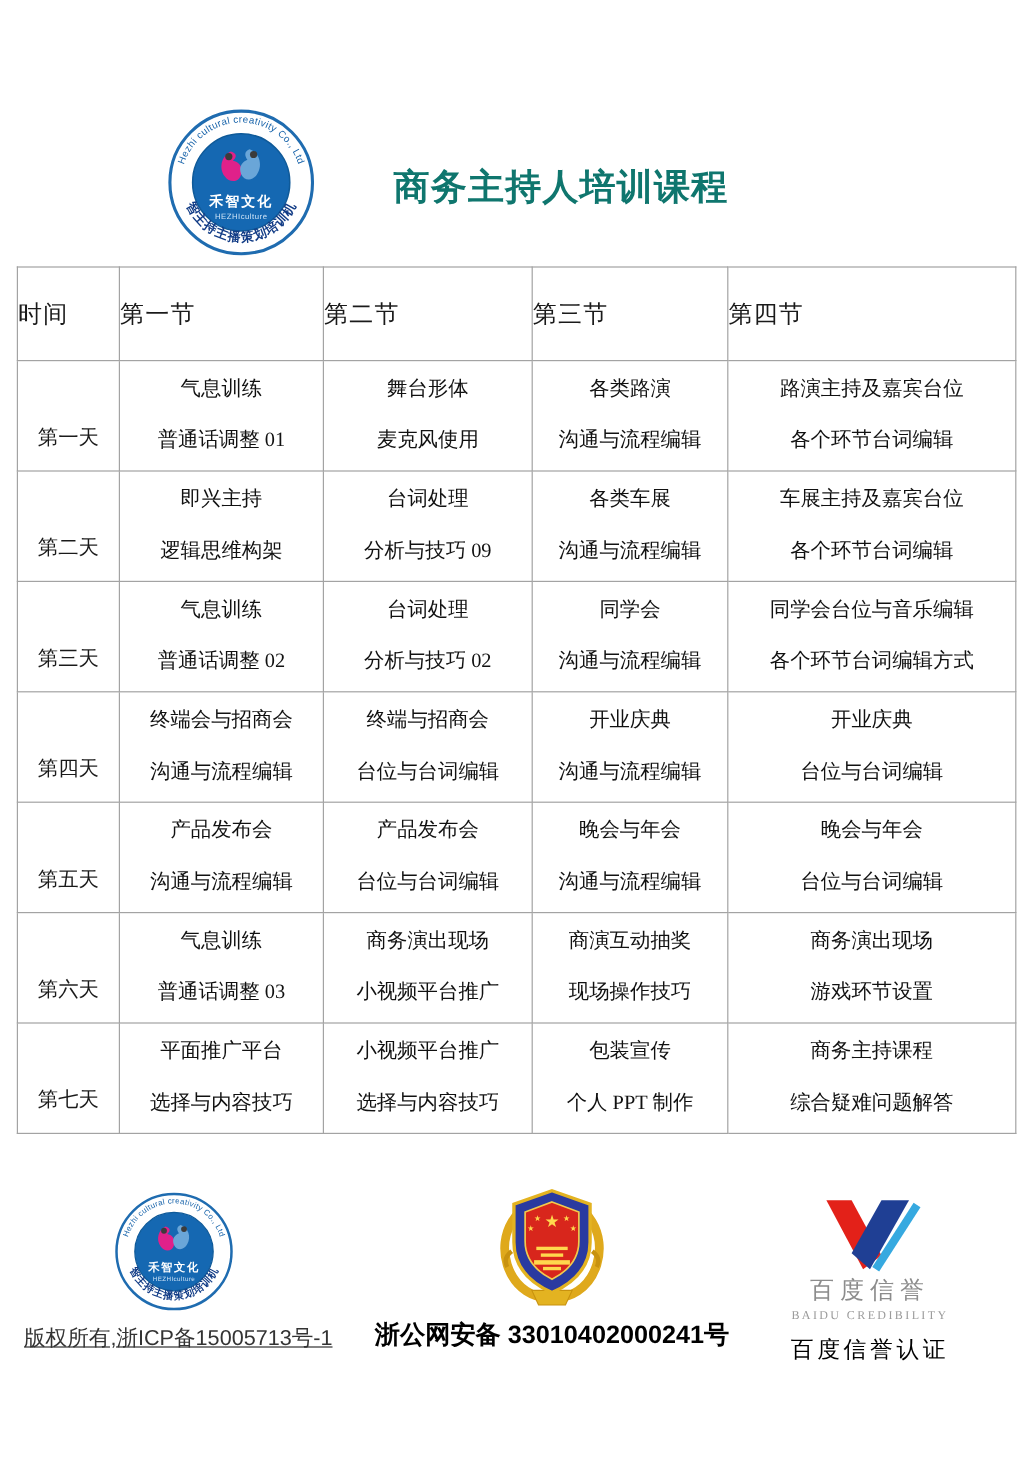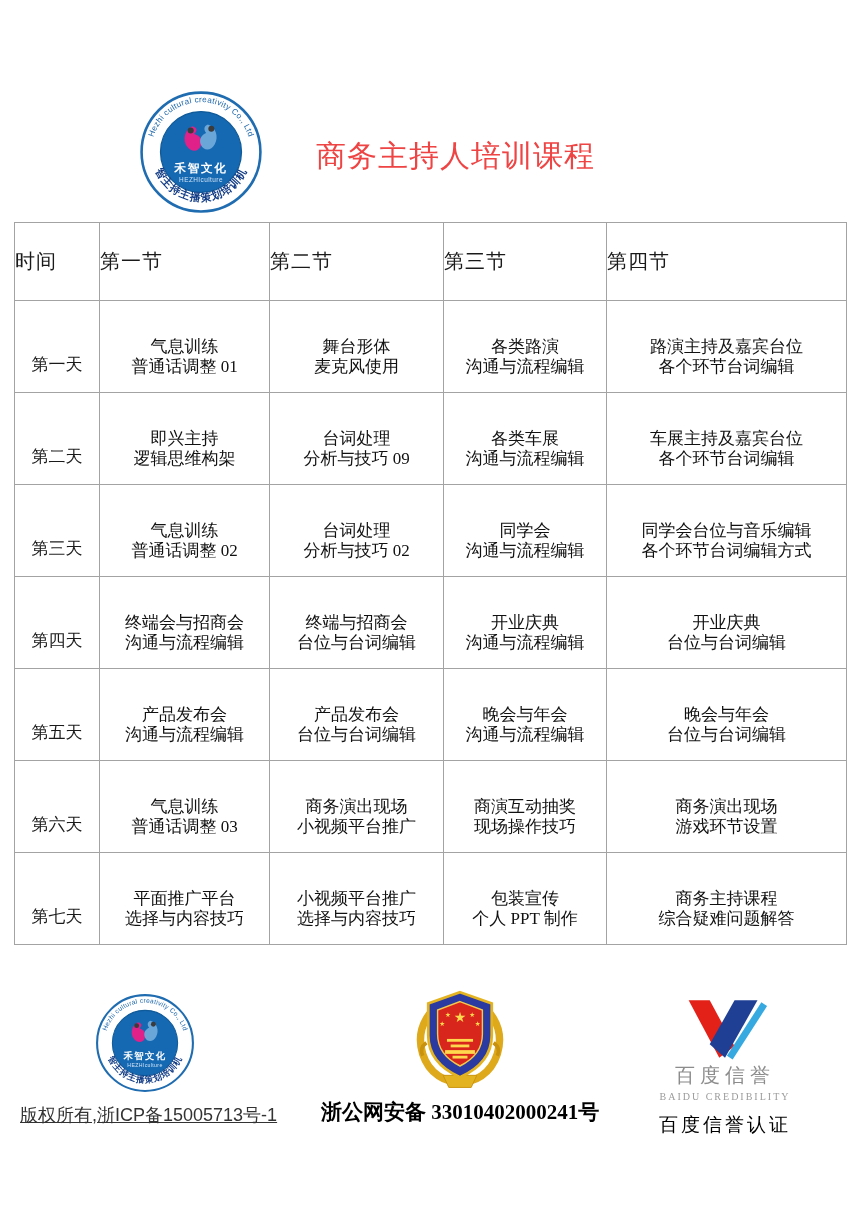--- a/index.html
+++ b/index.html
@@ -1,45 +1,45 @@
 <!DOCTYPE html>
 <html><head>
 <meta charset="utf-8">
 <style>
   html,body{margin:0;padding:0;background:#ffffff;}
   #page{position:relative;width:860px;height:1223px;background:#ffffff;overflow:hidden;
         font-family:"Liberation Serif","DejaVu Serif",serif;color:#1a1a1a;}
 
   
   #hezhi-logo-top{position:absolute;left:139px;top:90px;width:124px;height:124px;}
-  #page-title{position:absolute;left:316px;top:136px;font-size:30px;font-weight:normal;
-              letter-spacing:1px;color:#ef4444;white-space:nowrap;}
+  #page-title{position:absolute;left:328px;top:136px;font-size:30px;font-weight:bold;
+              letter-spacing:1px;color:#0f766e;white-space:nowrap;}
 
   
   #course-table{position:absolute;left:14px;top:222px;width:832px;border-collapse:collapse;
                 table-layout:fixed;}
   #course-table td,#course-table th{border:1px solid #a3a3a3;padding:0;background:#fff;
                 font-weight:normal;}
   #course-table th{height:77px;font-size:20px;text-align:left;vertical-align:middle;
                 letter-spacing:1px;}
   .day-cell{height:91px;font-size:17px;text-align:center;vertical-align:bottom;}
   .day-inner{padding-bottom:16px;}
   .course-cell{height:91px;vertical-align:top;}
-  .cell-flex{height:91px;display:flex;flex-direction:column;justify-content:flex-end;
+  .cell-flex{height:91px;display:flex;flex-direction:column;justify-content:space-between;
              align-items:center;padding:13px 2px 15px;box-sizing:border-box;}
   .cell-line{font-size:17px;line-height:20px;white-space:nowrap;color:#111;}
 
   
   #hezhi-logo-bottom{position:absolute;left:95px;top:993px;width:100px;height:100px;}
   #copyright-text{position:absolute;left:20px;top:1103px;width:252px;text-align:center;
                   font-family:"Liberation Sans","DejaVu Sans",sans-serif;font-size:18px;
                   color:#333;white-space:nowrap;text-decoration:underline;}
   #police-badge{position:absolute;left:404px;top:986px;width:112px;height:104px;}
   #police-text{position:absolute;left:310px;top:1098px;width:300px;text-align:center;
-               font-family:Liberation Serif, serif;font-size:21px;
+               font-family:Liberation Sans, sans-serif;font-size:21px;
                font-weight:bold;color:#000;white-space:nowrap;}
   #baidu-block{position:absolute;left:635px;top:998px;width:180px;text-align:center;}
   #baidu-v{width:88px;height:62px;display:block;margin:0 auto;}
   #baidu-cn{font-family:"Liberation Sans","DejaVu Sans",sans-serif;font-size:20px;
             color:#8c8c8c;letter-spacing:5px;margin-top:2px;white-space:nowrap;}
   #baidu-en{font-family:Liberation Serif, serif;font-size:10px;
             color:#9b9b9b;letter-spacing:2px;margin-top:2px;white-space:nowrap;}
   #baidu-cert{font-family:"Liberation Sans","DejaVu Sans",sans-serif;font-size:19px;
             color:#000;letter-spacing:3px;margin-top:10px;white-space:nowrap;}
 </style>

